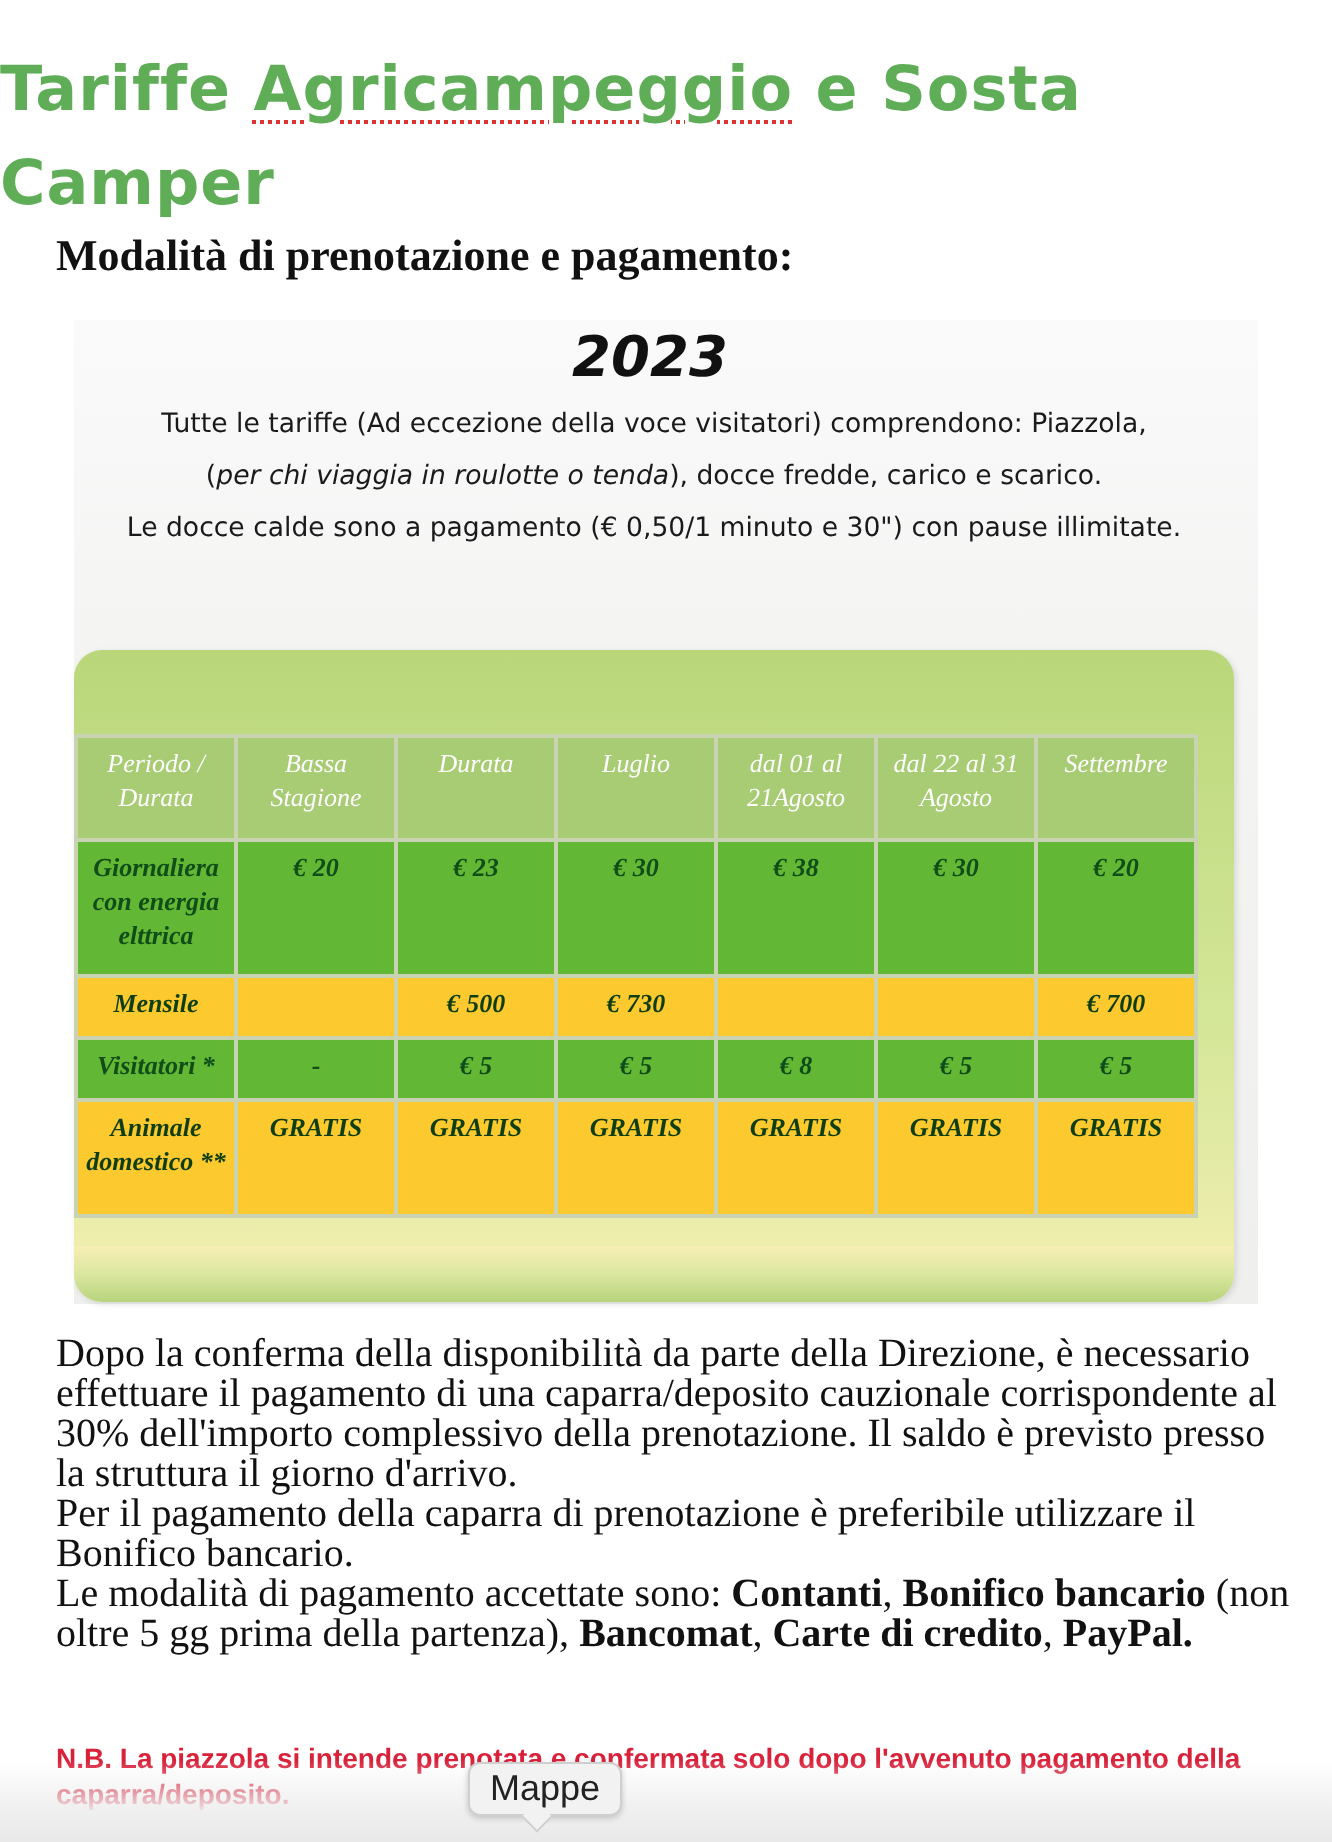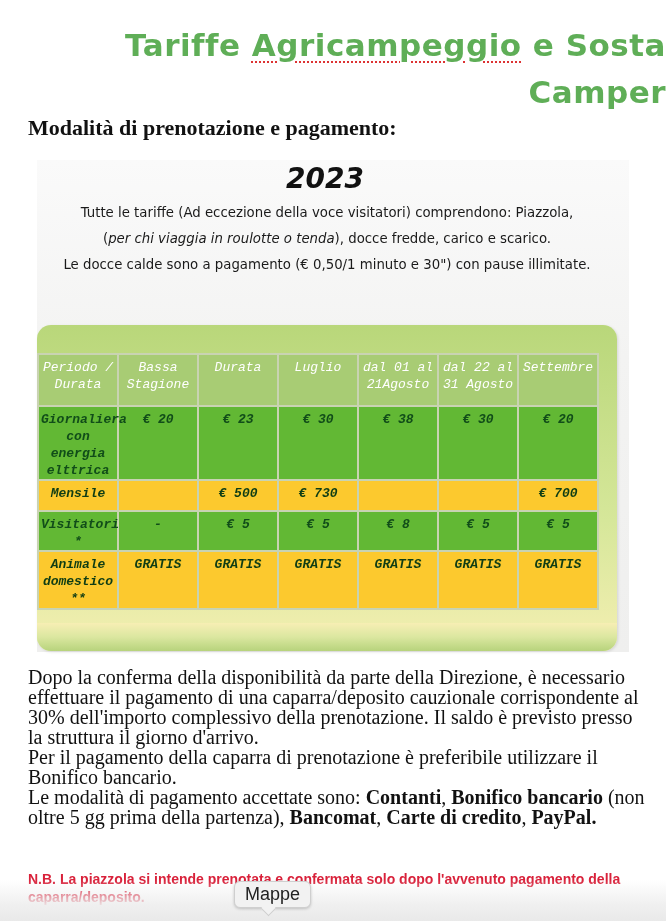--- a/index.html
+++ b/index.html
@@ -1,21 +1,21 @@
 <!DOCTYPE html>
 <html><head>
   <meta charset="utf-8">
   <style>
     html, body { margin: 0; padding: 0; }
     body {
       width: 666px; height: 921px; overflow: hidden; background: #ffffff;
       position: relative; font-family: "DejaVu Serif", serif; color: #111;
     }
     .title {
-      position: absolute; left: 0; top: 22px; width: 666px; text-align: right;
+      position: absolute; left: 0; top: 22px; width: 666px; text-align: left;
       color: #5fae57; font-family: "DejaVu Sans", sans-serif; font-weight: bold;
       font-size: 31px; line-height: 47px; letter-spacing: 0.5px;
     }
     .title .spell {
       text-decoration: underline dotted #d33; text-underline-offset: 5px;
       text-decoration-thickness: 2px;
     }
     .subtitle {
       position: absolute; left: 28px; top: 115px; font-family: "Liberation Serif", serif;
       font-weight: bold; font-size: 22px; color: #111;
@@ -38,22 +38,22 @@
       position: absolute; left: 0; top: 165px; width: 580px; height: 326px;
       border-radius: 14px; overflow: hidden;
       background: linear-gradient(180deg, #b9d77a 0%, #d6e79a 60%, #f4efb2 100%);
       box-shadow: 1px 1px 3px rgba(0,0,0,0.12);
     }
     .table-wrap .bottom {
       position: absolute; left: 0; bottom: 0; width: 100%; height: 28px;
       background: linear-gradient(180deg, #f7eeb4 0%, #dbe7a0 50%, #b7d37c 100%);
     }
     table.rates {
-      position: absolute; left: 0; top: 28px; width: 512px; border-collapse: collapse;
-      table-layout: fixed; font-family: Liberation Mono, monospace; font-style: italic;
+      position: absolute; left: 0; top: 42px; width: 512px; border-collapse: collapse;
+      table-layout: fixed; font-family: Liberation Serif, serif; font-style: italic;
     }
     table.rates td, table.rates th {
       border: 2px solid #c9d3b2; vertical-align: top; text-align: center;
       padding: 4px 2px 0 2px; font-size: 13px; line-height: 17px;
     }
     table.rates th {
       background: #a8cc74; color: #ffffff; font-weight: normal; height: 46px;
     }
     .row-green td { background: #62b834; color: #114d19; font-weight: bold; }
     .row-yellow td { background: #fcc92e; color: #0f3d14; font-weight: bold; }

